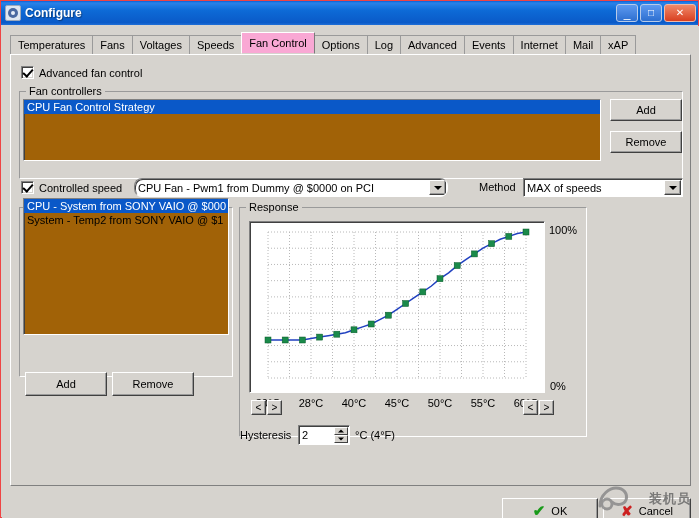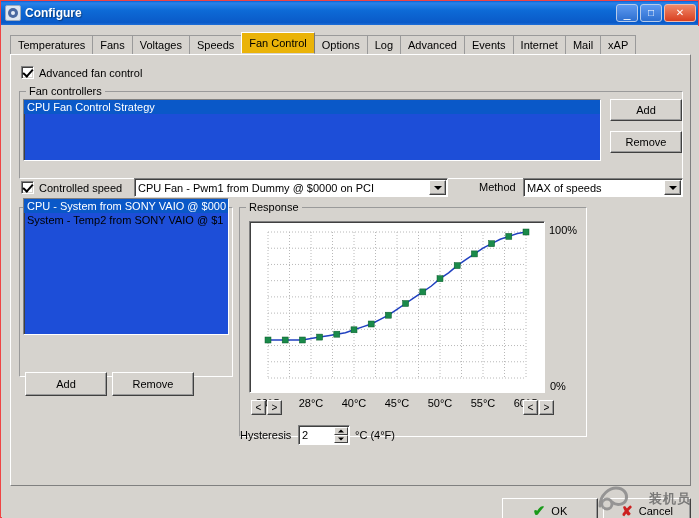--- a/index.html
+++ b/index.html
@@ -117,21 +117,21 @@
     border-bottom: none;
     margin-right: -1px;
     font-size: 11px;
     color: #000;
     box-sizing: border-box;
     white-space: nowrap;
   }
   .tab.active {
     height: 22px;
     line-height: 21px;
-    background: #eab308;
+    background: #f9a8d4;
     border-color: #ffffff #7a7a7a #d6d3ce #ffffff;
     border-bottom: 1px solid #d6d3ce;
     font-weight: normal;
     z-index: 3;
     position: relative;
     margin-top: -3px;
   }
 
   .panel {
     position: absolute;
@@ -183,21 +183,21 @@
   .group-label {
     position: absolute;
     top: -7px; left: 6px;
     background: #d6d3ce;
     padding: 0 3px;
     font-size: 11px;
     color: #000;
   }
 
   .listbox {
-    background: #1d4ed8;
+    background: #a16207;
     border: 1px solid #808080;
     border-right-color: #ffffff;
     border-bottom-color: #ffffff;
     box-shadow: inset 1px 1px 0 #404040;
     box-sizing: border-box;
     overflow: hidden;
     position: absolute;
   }
   .lb-item {
     padding: 1px 3px;
@@ -423,21 +423,21 @@
       <div class="listbox" style="left:12px; top:44px; width:578px; height:62px;">
         <div class="lb-item sel">CPU Fan Control Strategy</div>
       </div>
       <button class="btn" style="left:599px; top:44px; width:72px; height:22px;">Add</button>
       <button class="btn" style="left:599px; top:76px; width:72px; height:22px;">Remove</button>
 
       <div class="chk" style="position:absolute; left:10px; top:126px;">
         <span class="chkbox checked"></span>
         <span>Controlled speed</span>
       </div>
-      <div class="combo" style="left:123px; top:123px; width:314px; height:19px;">
+      <div class="combo" style="left:123px; top:123px; width:314px; height:19px;border-radius:8px;">
         <span>CPU Fan - Pwm1 from Dummy @ $0000 on PCI</span>
         <span class="combo-arrow"></span>
       </div>
       <div class="label" style="left:468px; top:126px;">Method</div>
       <div class="combo" style="left:512px; top:123px; width:160px; height:19px;">
         <span>MAX of speeds</span>
         <span class="combo-arrow"></span>
       </div>
 
       <div class="groupbox" style="left:8px; top:152px; width:214px; height:170px;">

